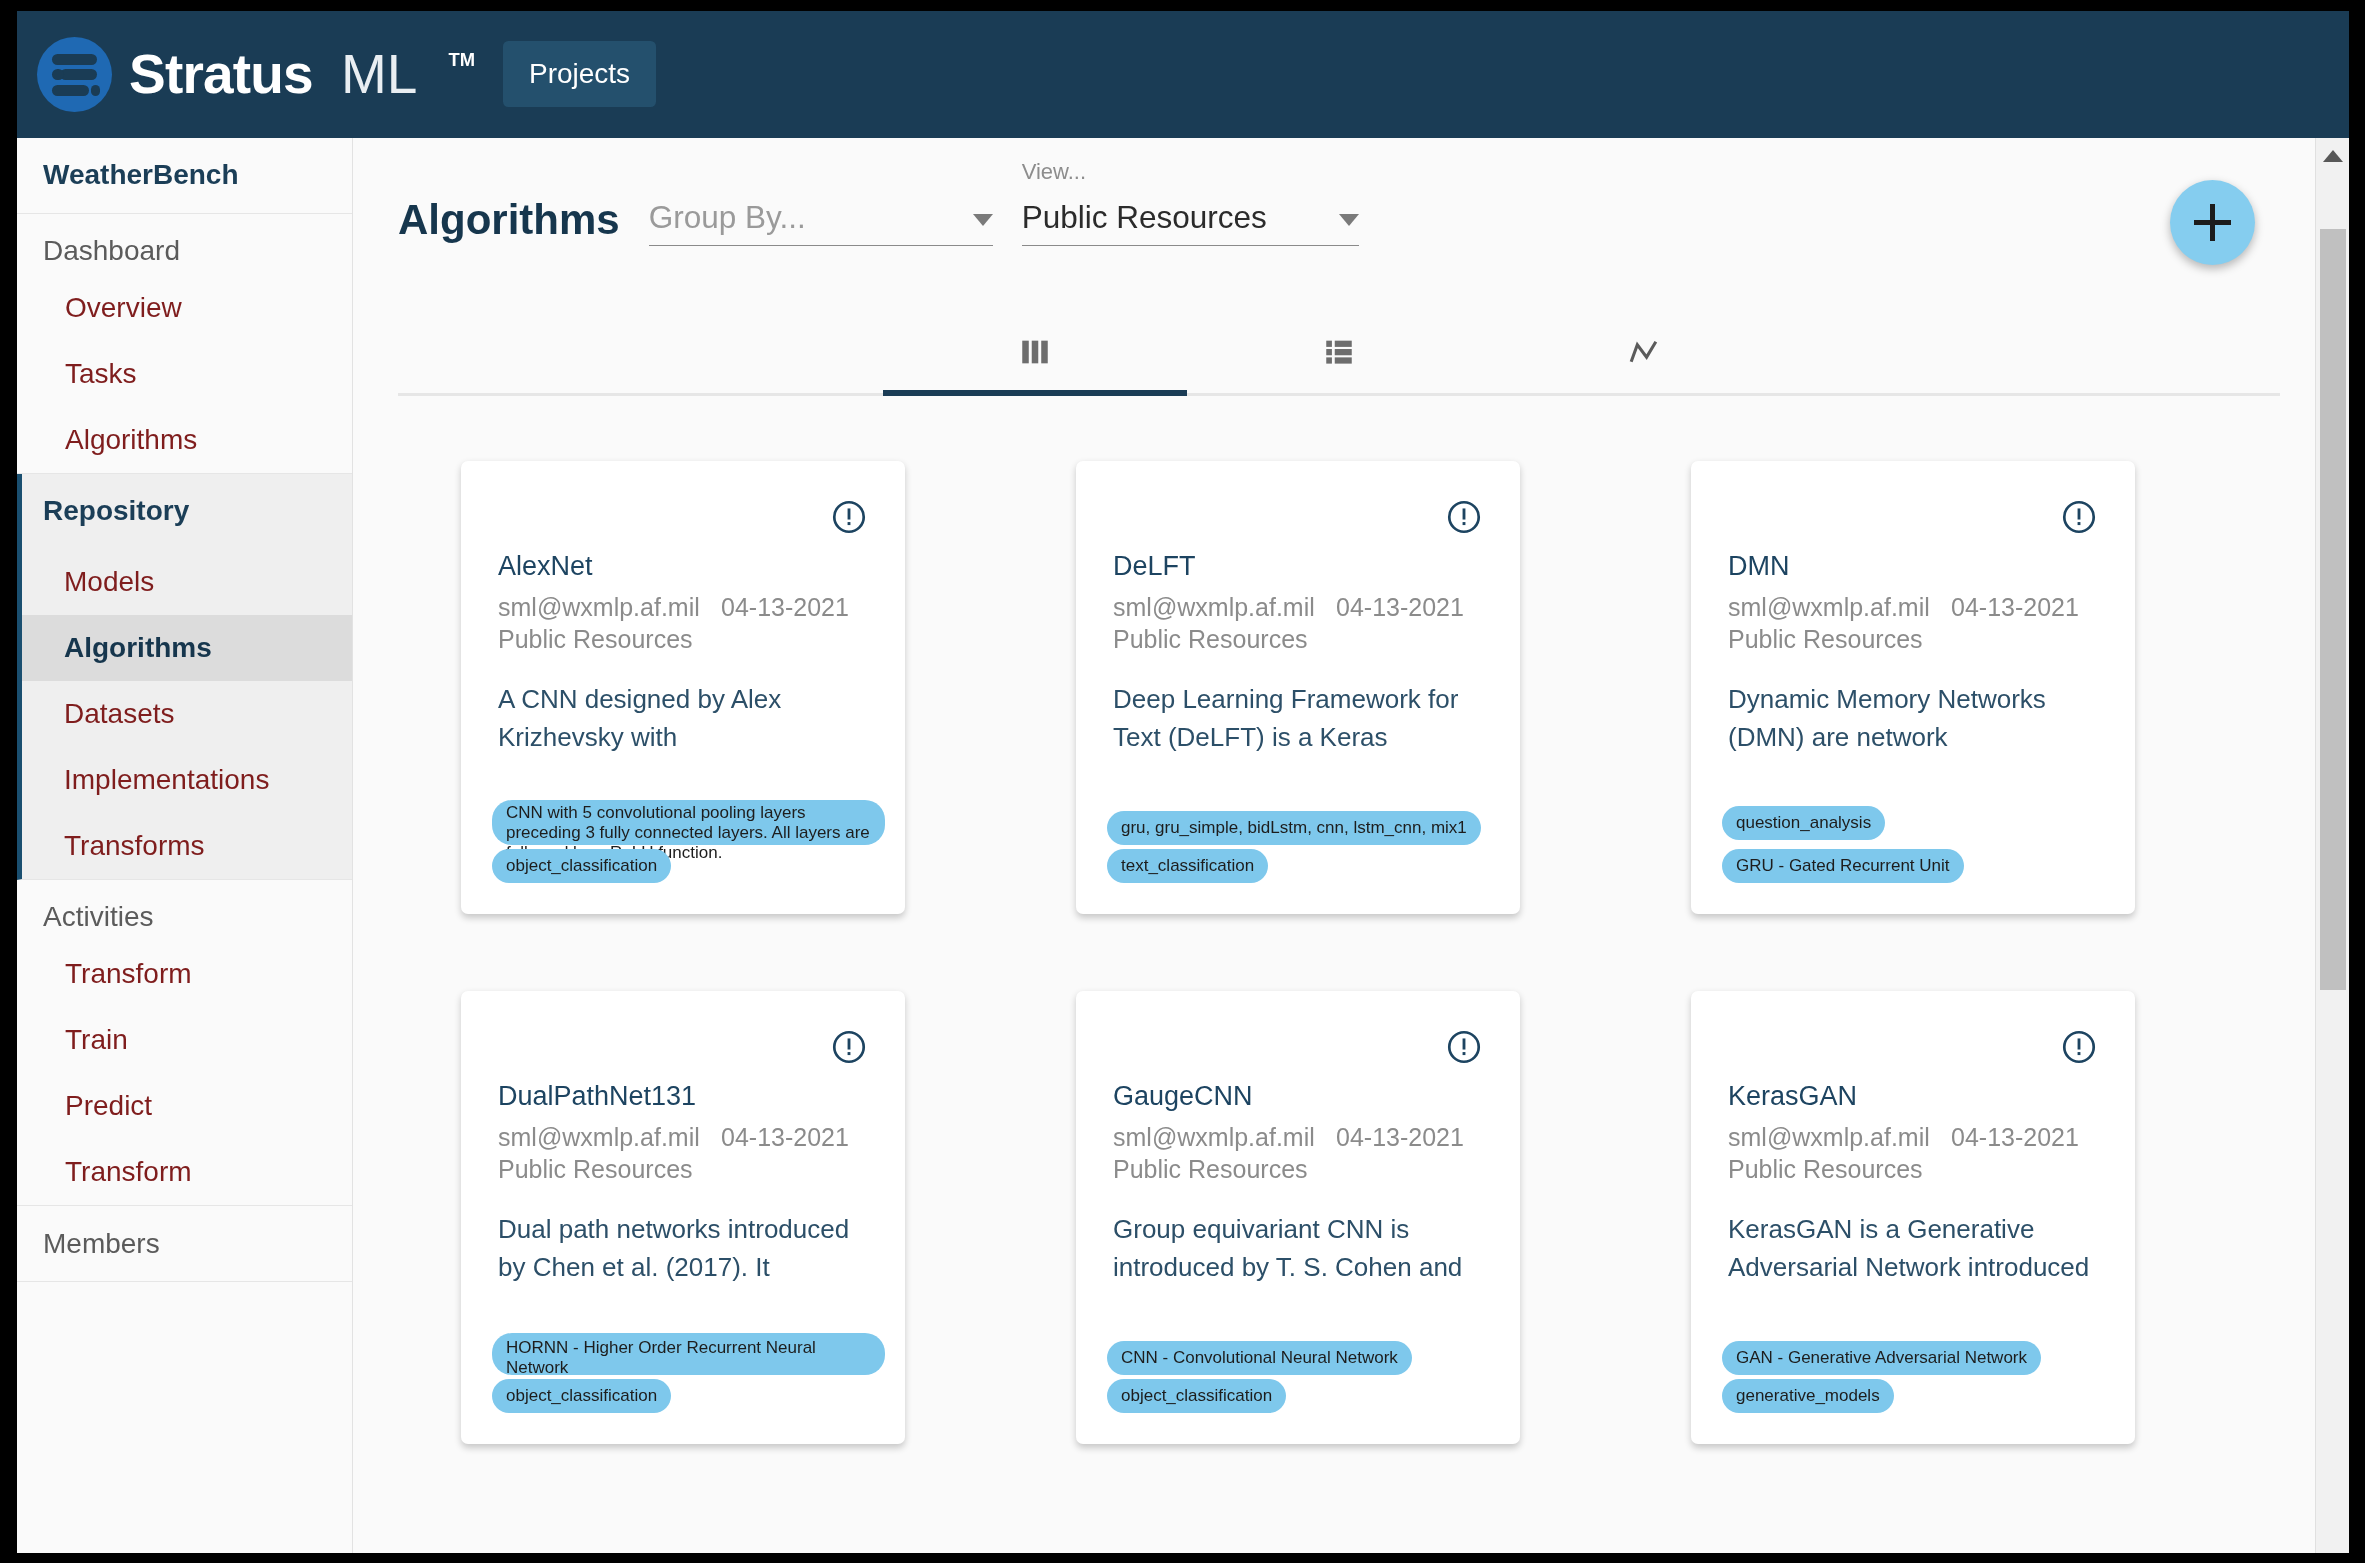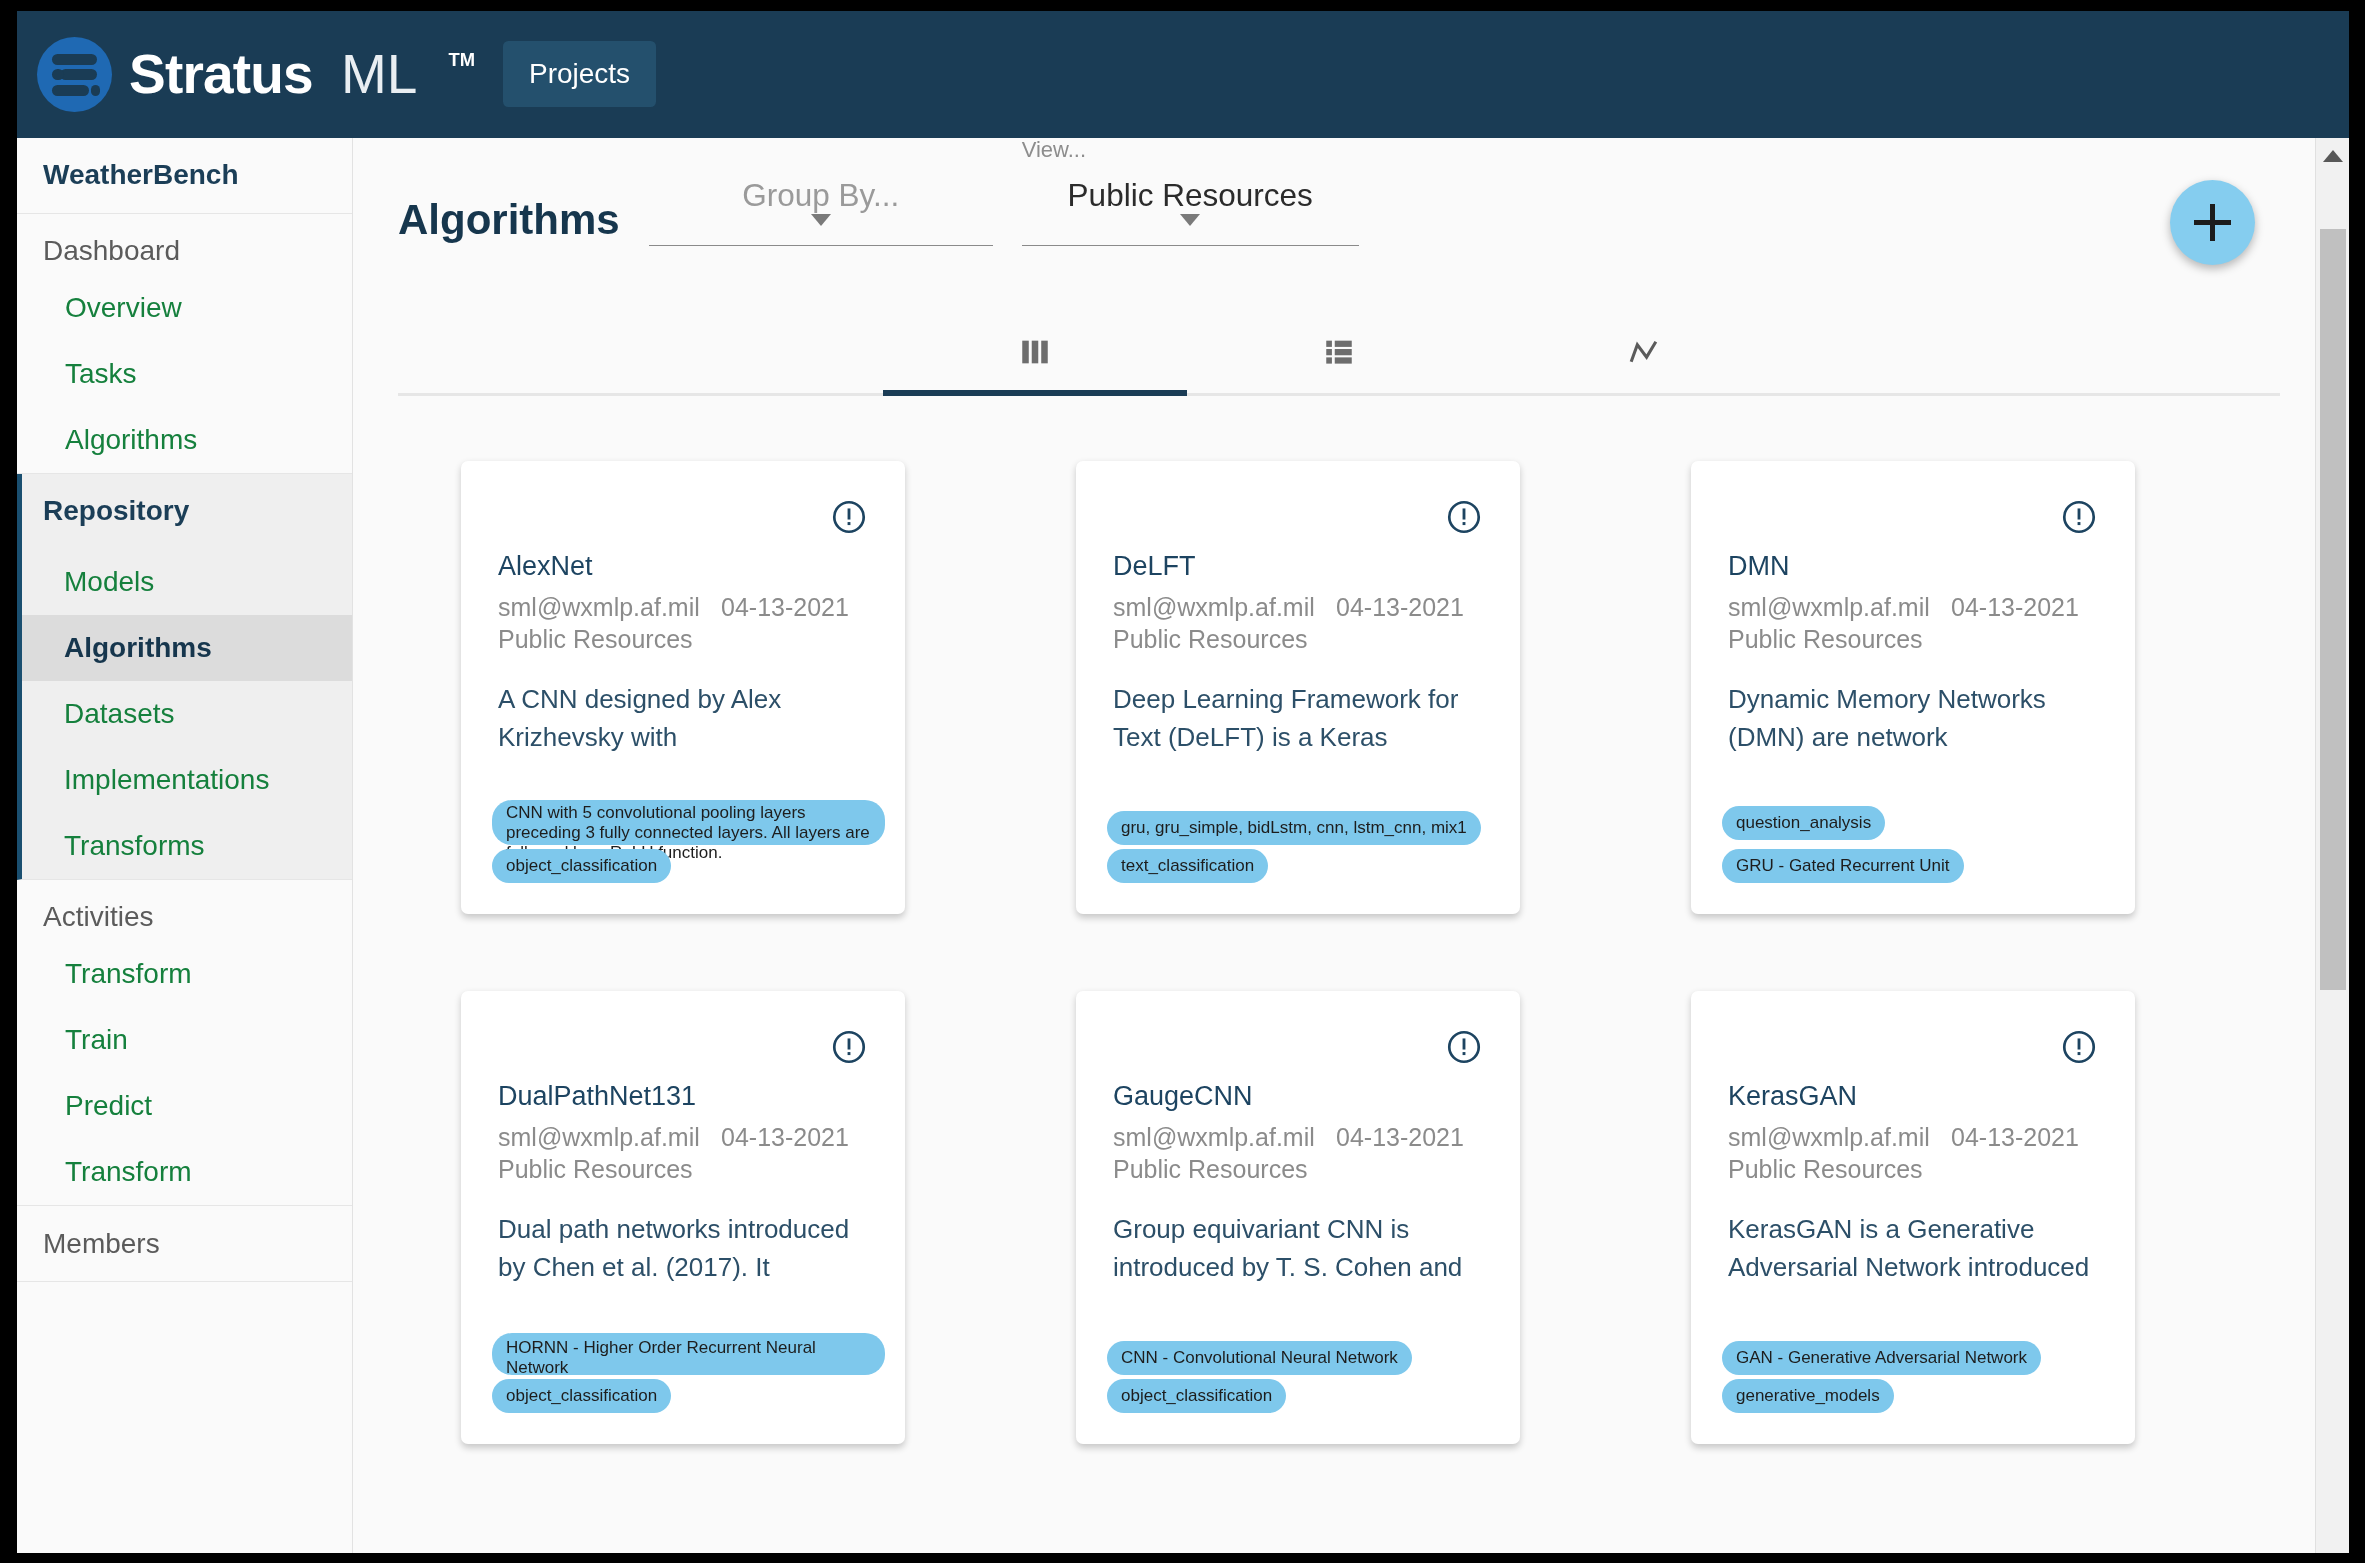--- a/index.html
+++ b/index.html
@@ -94,21 +94,21 @@
     background: #efefef;
     border-left: 5.4px solid #1a4f70;
   }
   .group-title {
     font-weight: bold; color: #1b3e57;
     padding: 21.5px 0 21.5px 26px;
     font-size: 28px;
   }
   .group-title.plain { font-weight: normal; color: #5b5b5b; padding-bottom: 7.7px; }
   .side-item {
-    color: #15803d;
+    color: #7f1d1d;
     padding: 17px 0 17px 48px;
     font-size: 28px;
     cursor: pointer;
   }
   .side-item.selected {
     background: #dcdcdc;
     color: #16364d;
     font-weight: bold;
   }
   .side-group.active-group .side-item { padding-left: 42px; }
@@ -130,23 +130,22 @@
   }
   #page-title {
     font-size: 42px; font-weight: bold; color: #16364d;
     line-height: 1; margin-bottom: 4.6px;
   }
   .select-field {
     margin-left: 29px;
     position: relative;
     padding-bottom: 9.2px;
     border-bottom: 1.5px solid #8a8a8a;
-    display: flex; align-items: center;
+    display: flex; align-items: flex-end;
     cursor: pointer;
-    flex-direction: column;
   }
   .select-field .float-label {
     position: absolute; top: -40px; left: 0;
     font-size: 22px; color: #8d8d8d;
   }
   .select-field .sel-value { font-size: 31.5px; color: #2b2b2b; }
   .select-field .sel-value.placeholder { color: #9a9a9a; }
   .caret {
     width: 0; height: 0;
     border-left: 10.8px solid transparent;

